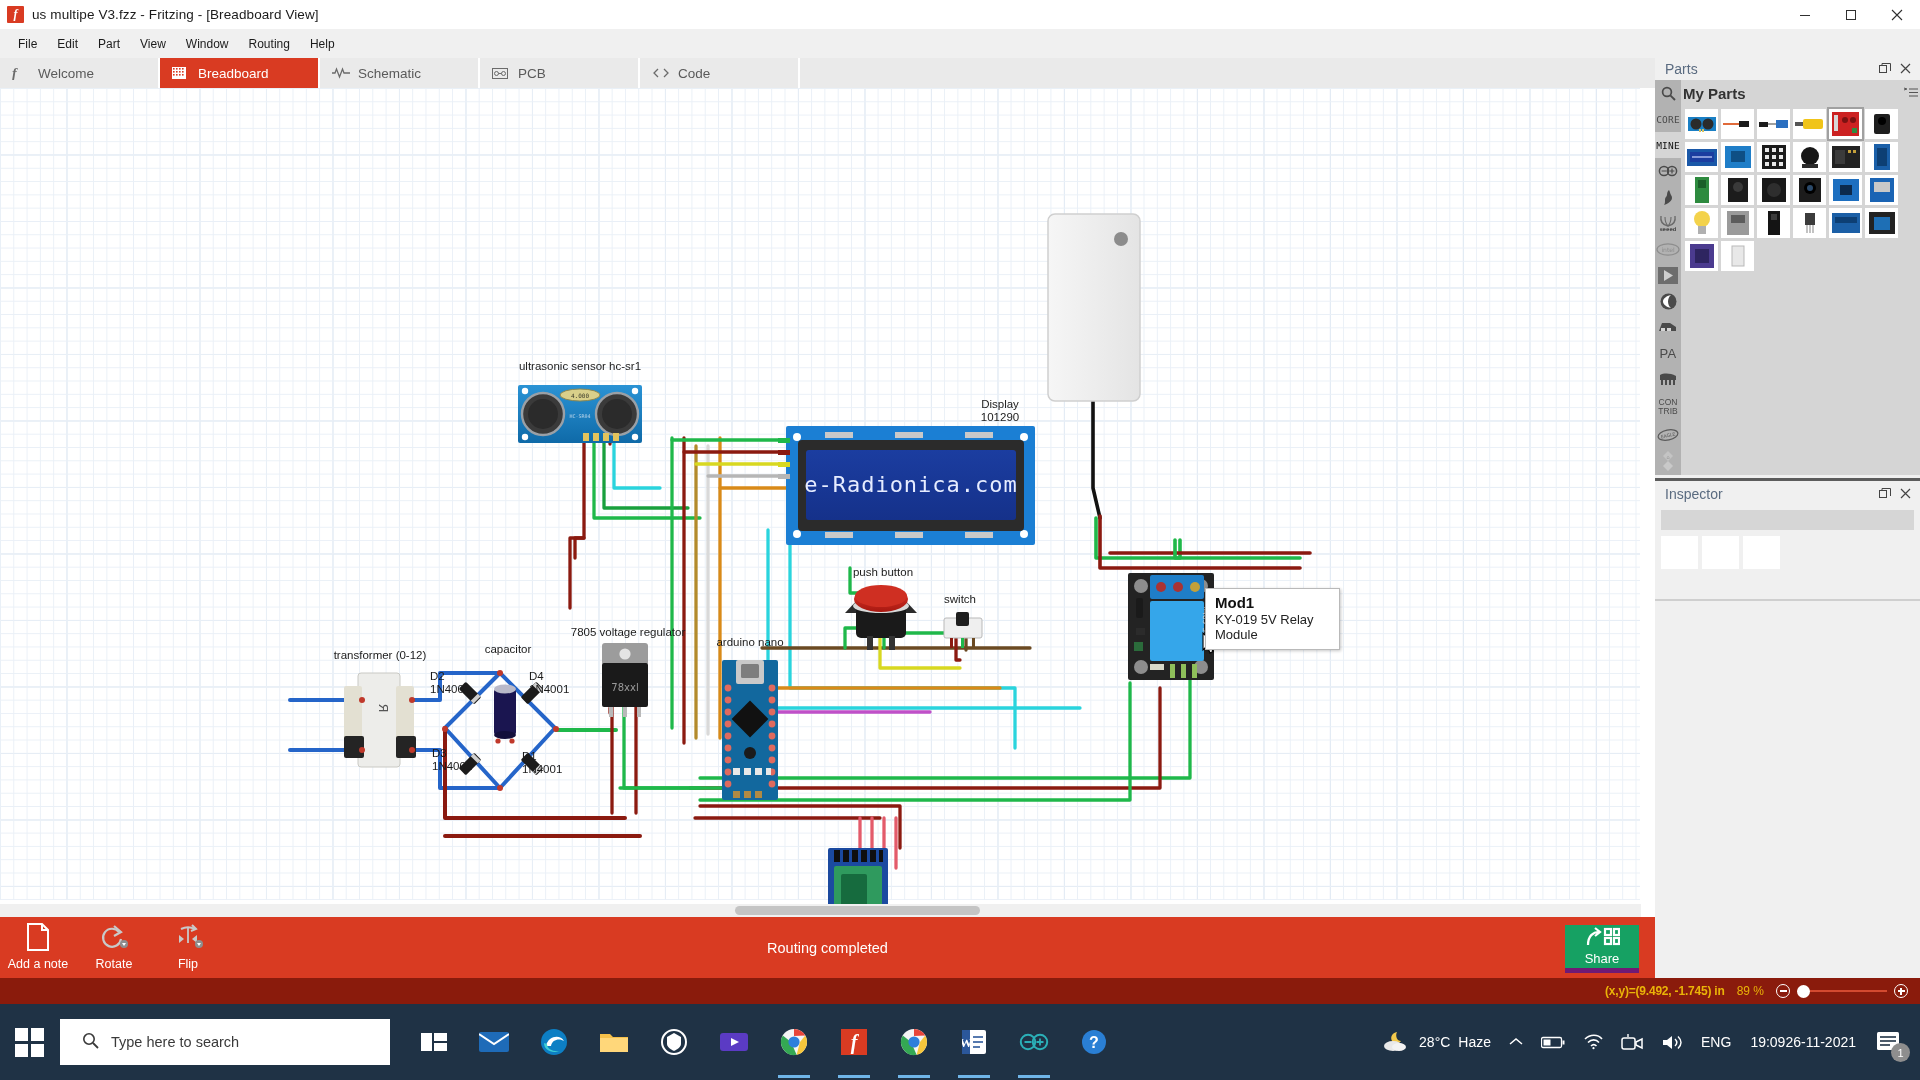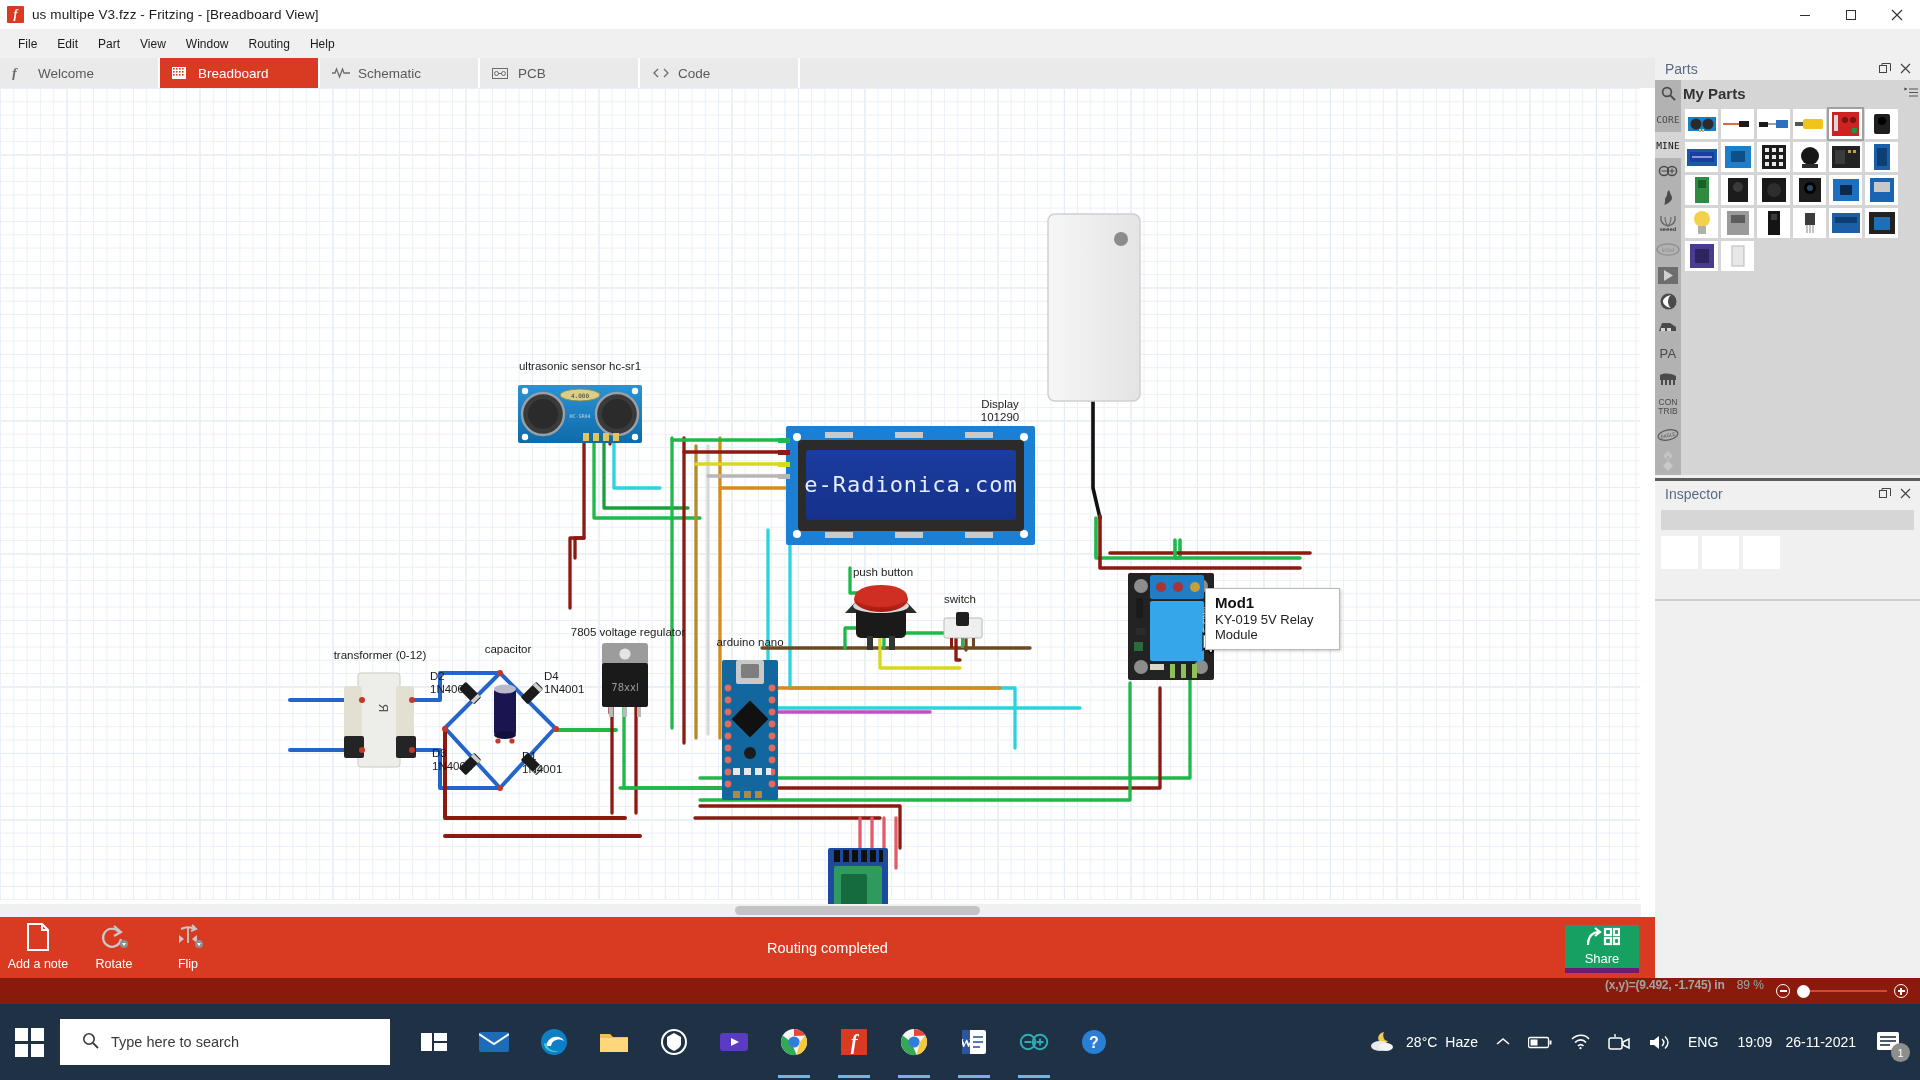--- a/index.html
+++ b/index.html
@@ -148,22 +148,22 @@
     position: absolute; right: 16px; top: 8px; width: 74px; height: 48px;
     background: #16a163; color: #ffffff; text-align: center;
     border-bottom: 5px solid #701a75;
     display: flex; flex-direction: column; align-items: center; justify-content: center;
   }
   .share-btn .slabel { font-size: 13px; margin-top: 1px; }
 
   
   .statusbar {
     position: absolute; top: 978px; left: 0; width: 1920px; height: 26px;
-    background: #8a1b0c; display: flex; justify-content: flex-end;
-    color: #a3a3a3; font-size: 12px; padding-right: 12px; gap: 12px;
+    background: #8a1b0c; display: flex; align-items: center; justify-content: flex-end;
+    color: #eab308; font-size: 12px; padding-right: 12px; gap: 12px;
   }
   .statusbar .coord { font-weight: bold; letter-spacing: -.2px; }
   .zoom-ctrl { display: flex; align-items: center; gap: 7px; }
   .zcirc { width: 14px; height: 14px; border: 1.6px solid #fff; border-radius: 50%; position: relative; }
   .zcirc::before { content: ''; position: absolute; left: 2.5px; top: 5.2px; width: 7px; height: 1.6px; background: #fff; }
   .zcirc.plus::after { content: ''; position: absolute; left: 5.2px; top: 2.5px; width: 1.6px; height: 7px; background: #fff; }
   .zslider { position: relative; width: 90px; height: 14px; display: flex; align-items: center; }
   .zslider .ztrack { width: 90px; height: 2px; background: #d34a30; }
   .zslider .zknob { position: absolute; left: 0; width: 13px; height: 13px; border-radius: 50%; background: #ffffff; }
 
@@ -177,21 +177,21 @@
   .win-logo i { background: #ffffff; display: block; }
   .searchbox {
     width: 330px; height: 46px; background: #ffffff; display: flex; align-items: center;
     gap: 12px; padding-left: 22px; color: #3a3a3a; font-size: 14.5px; margin-left: 2px;
   }
   .tb-icons { display: flex; align-items: center; gap: 0; margin-left: 14px; }
   .tb-ico { width: 60px; height: 76px; display: flex; align-items: center; justify-content: center; position: relative; }
   .tb-ico.active::after { content: ''; position: absolute; bottom: 2px; left: 14px; width: 32px; height: 3px; background: #6fb5e8; }
   .tray { margin-left: auto; display: flex; align-items: center; gap: 0; color: #fff; padding-right: 6px; }
   .tray-item { display: flex; align-items: center; justify-content: center; height: 76px; padding: 0 9px; font-size: 14px; }
-  .clock { text-align: center; line-height: 1.35; font-size: 14px; padding: 0 10px; gap: 13px; }
+  .clock { text-align: center; line-height: 1.35; font-size: 14px; padding: 0 10px; }
   .notif { position: relative; padding: 0 14px 0 10px; }
   .notif .badge {
     position: absolute; right: 4px; bottom: 18px; width: 19px; height: 19px; border-radius: 50%;
     background: #8e8e8e; color: #fff; font-size: 11px; display: flex; align-items: center; justify-content: center;
   }
 </style>
 </head>
 <body>
 
 <div class="app">
@@ -596,21 +596,21 @@
 101290</div>
     <div class="clabel" style="left:838px; top:478px; width:90px;">push button</div>
     <div class="clabel" style="left:930px; top:505px; width:60px;">switch</div>
     <div class="clabel" style="left:315px; top:561px; width:130px;">transformer (0-12)</div>
     <div class="clabel" style="left:528px; top:538px; width:200px;">7805 voltage regulator</div>
     <div class="clabel" style="left:468px; top:555px; width:80px;">capacitor</div>
     <div class="clabel" style="left:700px; top:548px; width:100px;">arduino nano</div>
 
     <div class="clabel" style="left:430px; top:582px; width:60px; text-align:left;">D2
 1N4001</div>
-    <div class="clabel" style="left:544px; top:582px; width:60px; text-align:left;">D4
+    <div class="clabel" style="left:529px; top:582px; width:60px; text-align:left;">D4
 1N4001</div>
     <div class="clabel" style="left:432px; top:659px; width:60px; text-align:left;">D3
 1N4001</div>
     <div class="clabel" style="left:522px; top:662px; width:60px; text-align:left;">D1
 1N4001</div>
 
     <div class="tooltip" style="left:1205px; top:500px; width:135px;">
       <div class="tt-title">Mod1</div>
       <div class="tt-sub">KY-019 5V Relay Module</div>
     </div>

